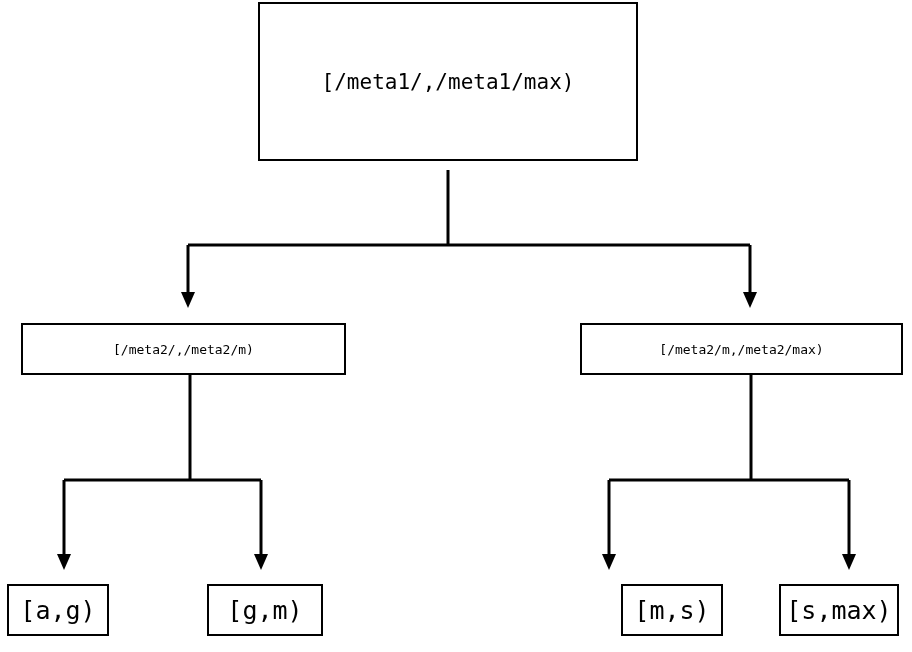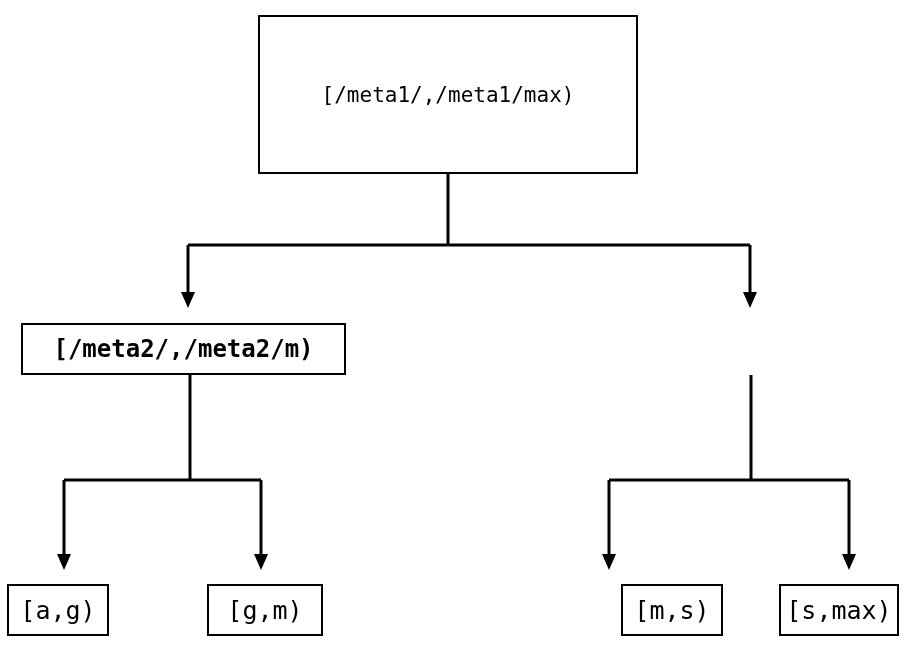--- a/index.html
+++ b/index.html
@@ -36,40 +36,40 @@
     white-space: pre;
   }
   .node-label {
     display: block;
     white-space: pre;
     letter-spacing: 0px;
     color: #000000;
   }
   .node-root {
     left: 258px;
-    top: 15px;
+    top: 2px;
     width: 380px;
     height: 159px;
   }
   .node-root .node-label { font-size: 21px; }
 
   .node-mid-left {
     left: 21px;
     top: 323px;
     width: 325px;
     height: 52px;
   }
   .node-mid-right {
     left: 580px;
     top: 323px;
     width: 323px;
     height: 52px;
   }
   .node-mid-left .node-label,
-  .node-mid-right .node-label { font-size: 24px; font-weight: bold; }
+  .node-mid-right .node-label { font-size: 13px; }
 
   .node-leaf {
     top: 584px;
     height: 52px;
   }
   .node-leaf .node-label { font-size: 25px; }
 
   .node-leaf-ag   { left: 7px;   width: 102px; }
   .node-leaf-gm   { left: 207px; width: 116px; }
   .node-leaf-ms   { left: 579px; width: 102px; margin-left: 42px; }
@@ -111,20 +111,23 @@
   </svg>
 
   <div class="node node-root">
     <span class="node-label">[/meta1/,/meta1/max)</span>
   </div>
 
   <div class="node node-mid-left">
     <span class="node-label">[/meta2/,/meta2/m)</span>
   </div>
 
+  <div class="node node-mid-right">
+    <span class="node-label">[/meta2/m,/meta2/max)</span>
+  </div>
 
   <div class="node node-leaf node-leaf-ag">
     <span class="node-label">[a,g)</span>
   </div>
 
   <div class="node node-leaf node-leaf-gm">
     <span class="node-label">[g,m)</span>
   </div>
 
   <div class="node node-leaf node-leaf-ms">

